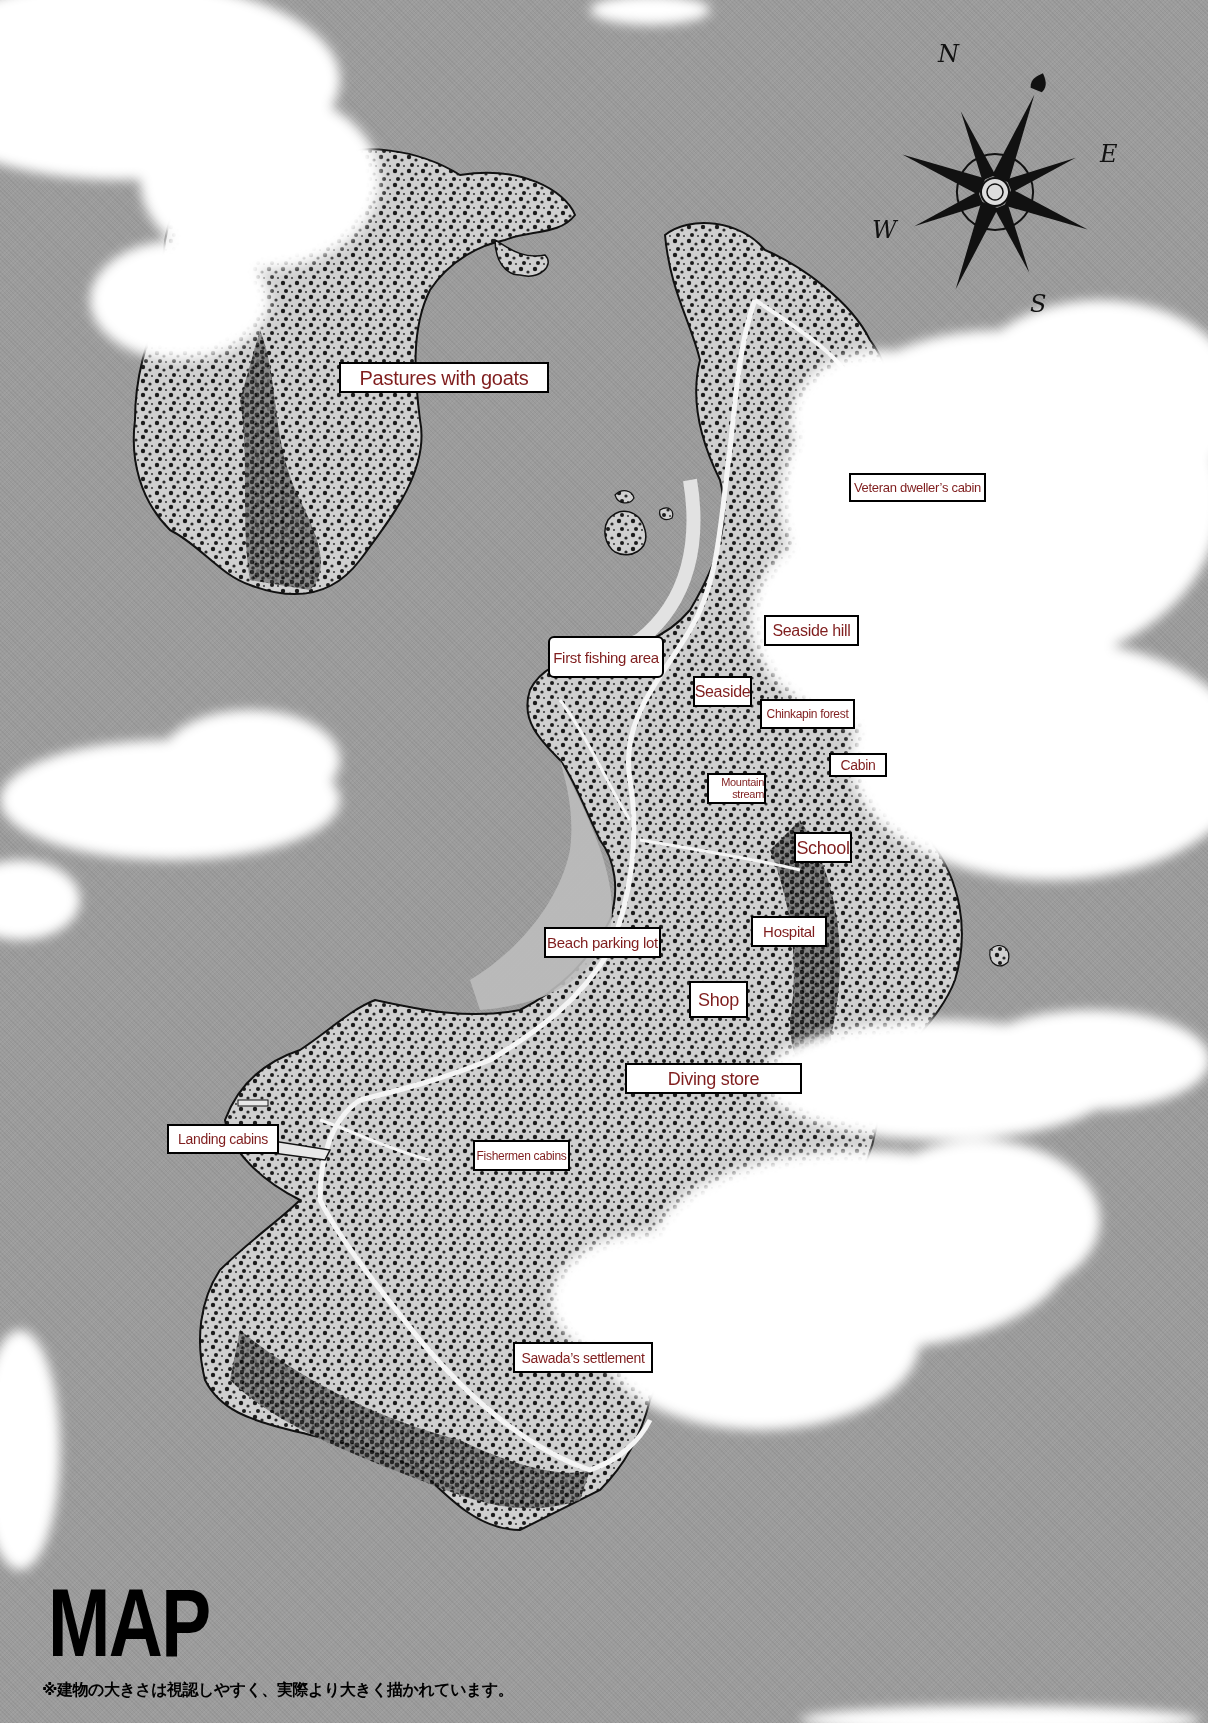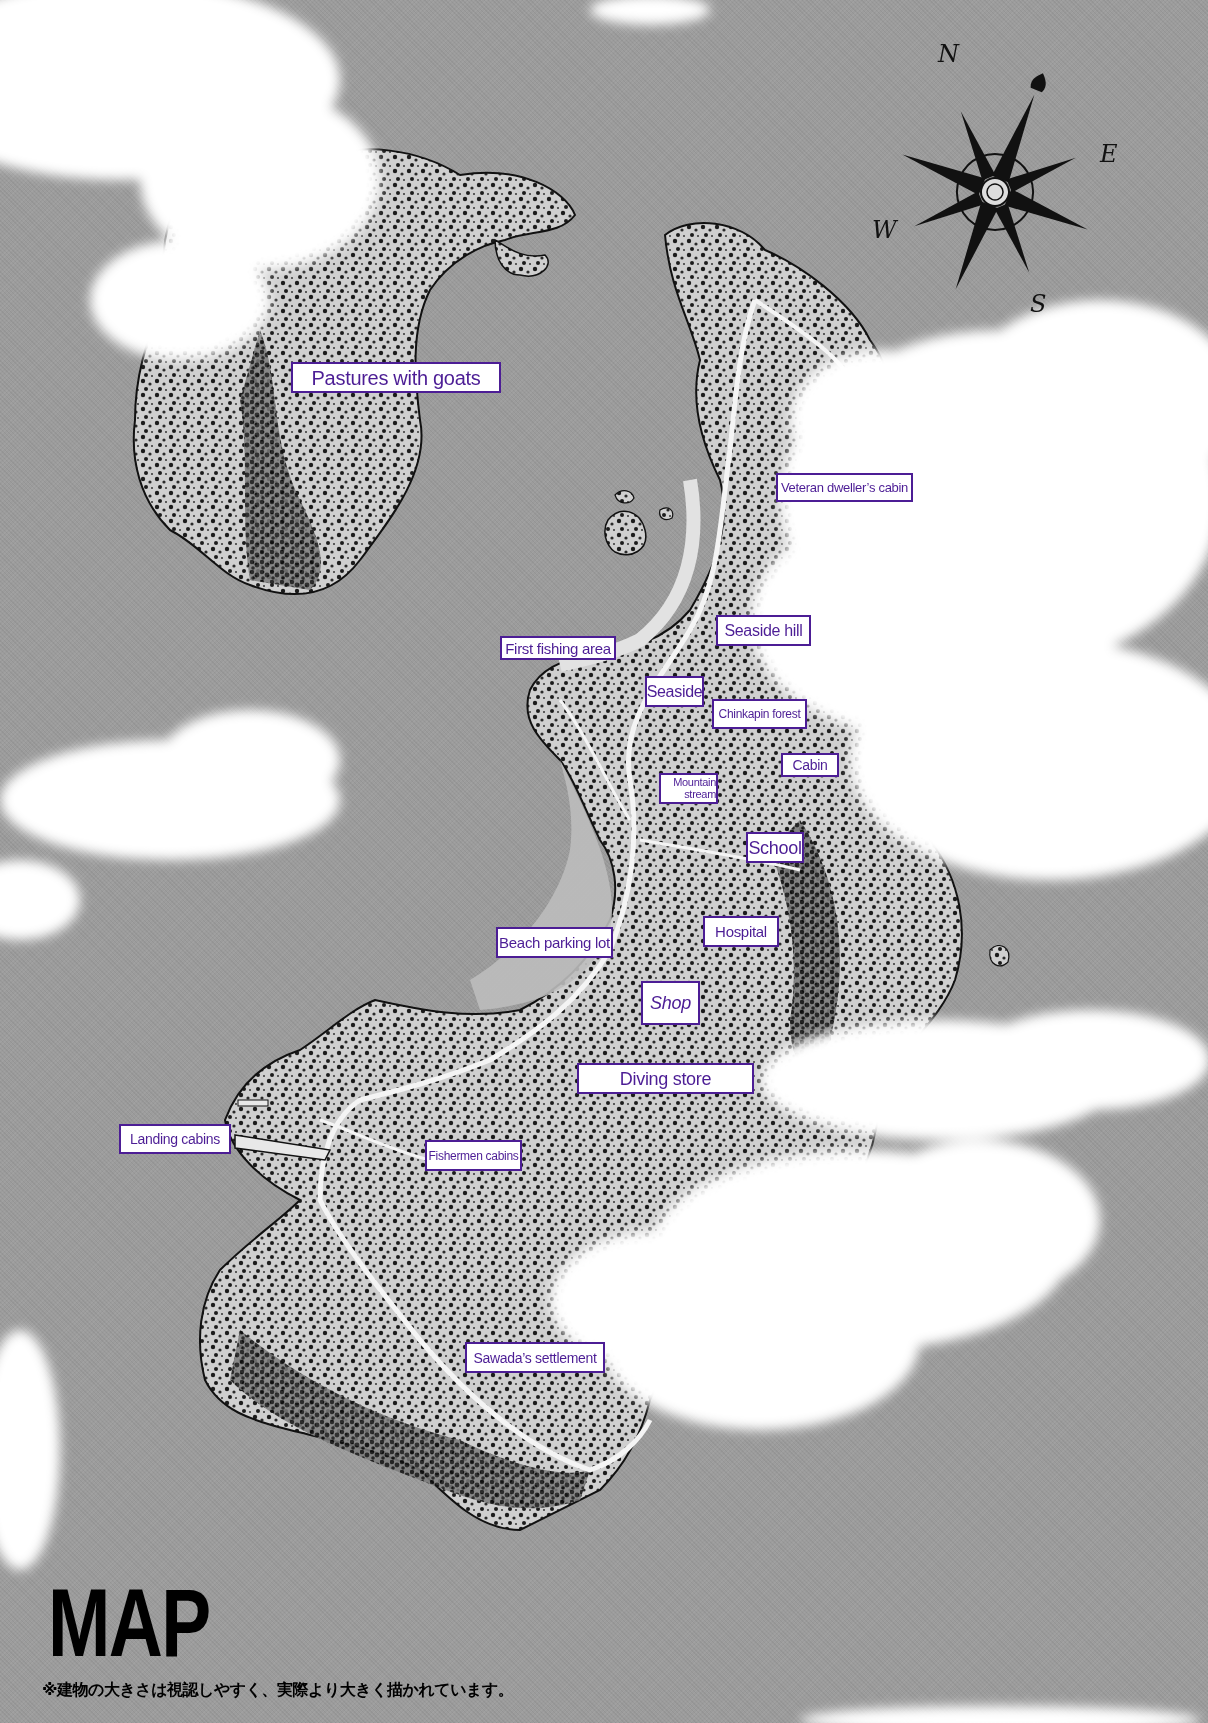--- a/index.html
+++ b/index.html
@@ -2,23 +2,23 @@
 <html><head>
 <meta charset="utf-8">
 <style>
   html, body { margin:0; padding:0; }
   body { width:1208px; height:1723px; overflow:hidden; background:#9a9a9a; position:relative; font-family:"DejaVu Sans", sans-serif; }
   .sea { position:absolute; inset:0; background:
       repeating-linear-gradient(45deg, rgba(0,0,0,0.05) 0 1px, transparent 1px 3px),
       repeating-linear-gradient(-45deg, rgba(255,255,255,0.05) 0 1px, transparent 1px 3px),
       #9c9c9c; }
   svg.map { position:absolute; left:0; top:0; }
-  .label { position:absolute; background:#fff; border:2px solid #4c1d95; color:#4c1d95;
+  .label { position:absolute; background:#fff; border:2px solid #000000; color:#7f1d1d;
     font-family:"Liberation Sans", sans-serif; display:flex; align-items:center; justify-content:center;
-    white-space:nowrap; box-sizing:border-box; line-height:1; letter-spacing:-0.3px; }
+    white-space:nowrap; box-sizing:border-box; line-height:1; letter-spacing:-0.3px;margin-left:48px; }
   .label.two { white-space:normal; text-align:right; line-height:1.05; }
   .title { position:absolute; left:48px; top:1568px; font-family:"Liberation Sans", sans-serif; font-weight:bold;
     font-size:96px; color:#000; transform:scaleX(0.78); transform-origin:left top; letter-spacing:-2px; }
   .note { position:absolute; left:42px; top:1680px; font-family:"DejaVu Sans", sans-serif; font-weight:bold;
     font-size:16px; color:#000; letter-spacing:-0.5px; }
   .compass-letter { font-family:"DejaVu Serif", serif; font-style:italic; font-size:24px; fill:#111; }
 </style>
 </head>
 <body>
 
@@ -123,30 +123,30 @@
     <polygon points="62,62 6,16 16,6" fill="#111"></polygon>
     <path d="M-6,-110 C-10,-118 -4,-124 0,-128 C4,-124 10,-118 6,-110 Z" fill="#111"></path>
   </g>
   <text class="compass-letter" x="938" y="62">N</text>
   <text class="compass-letter" x="1100" y="162">E</text>
   <text class="compass-letter" x="1030" y="312">S</text>
   <text class="compass-letter" x="872" y="238">W</text>
 </svg>
 
 <div class="label" style="left:291px;top:362px;width:210px;height:31px;font-size:20px;">Pastures with goats</div>
-<div class="label" style="left:776px;top:473px;width:137px;height:29px;font-size:13px;">Veteran dweller’s cabin</div>
+<div class="label" style="left:801px;top:473px;width:137px;height:29px;font-size:13px;">Veteran dweller’s cabin</div>
 <div class="label" style="left:716px;top:615px;width:95px;height:31px;font-size:16px;">Seaside hill</div>
-<div class="label" style="left:500px;top:636px;width:116px;height:24px;font-size:15px;">First fishing area</div>
+<div class="label" style="left:500px;top:636px;width:116px;height:42px;font-size:15px;border-radius:6px;">First fishing area</div>
 <div class="label" style="left:645px;top:676px;width:59px;height:31px;font-size:16px;">Seaside</div>
 <div class="label" style="left:712px;top:699px;width:95px;height:30px;font-size:12px;">Chinkapin forest</div>
 <div class="label" style="left:781px;top:753px;width:58px;height:24px;font-size:14px;">Cabin</div>
 <div class="label two" style="left:659px;top:773px;width:59px;height:31px;font-size:11px;">Mountain stream</div>
 <div class="label" style="left:746px;top:832px;width:58px;height:31px;font-size:18px;">School</div>
 <div class="label" style="left:703px;top:916px;width:76px;height:31px;font-size:15px;">Hospital</div>
 <div class="label" style="left:496px;top:927px;width:117px;height:31px;font-size:15px;">Beach parking lot</div>
-<div class="label" style="left:641px;top:981px;width:59px;height:44px;font-size:18px;font-style:italic;">Shop</div>
+<div class="label" style="left:641px;top:981px;width:59px;height:37px;font-size:18px;">Shop</div>
 <div class="label" style="left:577px;top:1063px;width:177px;height:31px;font-size:18px;">Diving store</div>
 <div class="label" style="left:119px;top:1124px;width:112px;height:30px;font-size:14px;">Landing cabins</div>
 <div class="label" style="left:425px;top:1140px;width:97px;height:31px;font-size:12px;">Fishermen cabins</div>
 <div class="label" style="left:465px;top:1342px;width:140px;height:31px;font-size:14px;">Sawada’s settlement</div>
 
 <div class="title">MAP</div>
 <div class="note">※建物の大きさは視認しやすく、実際より大きく描かれています。</div>
 
 </body></html>

